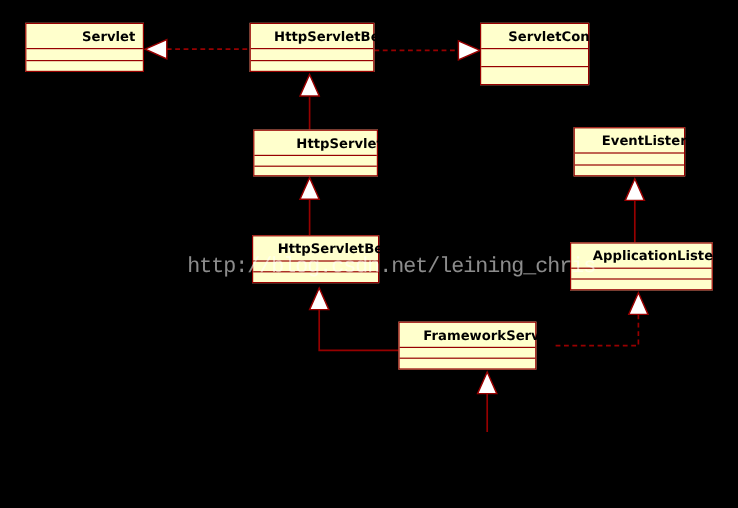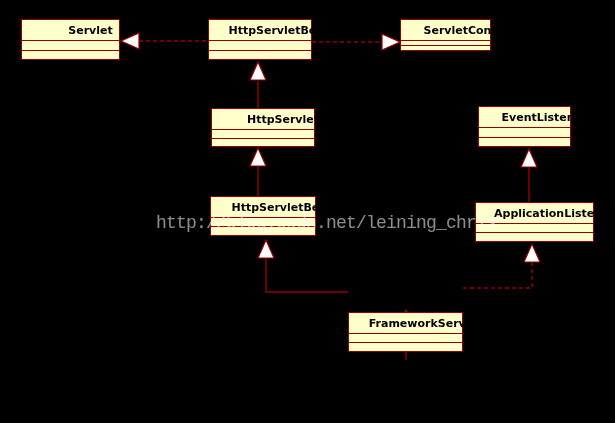--- a/index.html
+++ b/index.html
@@ -66,21 +66,21 @@
   <div class="uml-class" style="left: 21px; top: 19px; width: 99px; height: 41px;">
       <div class="uml-title">Servlet</div>
       <div class="uml-compartment"></div>
       <div class="uml-compartment"></div>
     </div>
     <div class="uml-class" style="left: 208px; top: 19px; width: 104px; height: 41px;">
       <div class="uml-title">HttpServletBean</div>
       <div class="uml-compartment"></div>
       <div class="uml-compartment"></div>
     </div>
-    <div class="uml-class" style="left: 400px; top: 19px; width: 91px; height: 32px;">
+    <div class="uml-class" style="left: 400px; top: 19px; width: 91px; height: 52px;">
       <div class="uml-title">ServletConfig</div>
       <div class="uml-compartment"></div>
       <div class="uml-compartment"></div>
     </div>
     <div class="uml-class" style="left: 478px; top: 106px; width: 93px; height: 41px;">
       <div class="uml-title">EventListener</div>
       <div class="uml-compartment"></div>
       <div class="uml-compartment"></div>
     </div>
     <div class="uml-class" style="left: 211px; top: 108px; width: 104px; height: 39px;">
@@ -91,19 +91,19 @@
     <div class="uml-class" style="left: 210px; top: 196px; width: 106px; height: 40px; text-align: right;">
       <div class="uml-title">HttpServletBean</div>
       <div class="uml-compartment"></div>
       <div class="uml-compartment"></div>
     </div>
     <div class="uml-class" style="left: 475px; top: 202px; width: 119px; height: 40px; text-align: center;">
       <div class="uml-title">ApplicationListener</div>
       <div class="uml-compartment"></div>
       <div class="uml-compartment"></div>
     </div>
-    <div class="uml-class" style="left: 348px; top: 268px; width: 115px; height: 40px; margin-top: 44px;">
+    <div class="uml-class" style="left: 332px; top: 268px; width: 115px; height: 40px;">
       <div class="uml-title">FrameworkServlet</div>
       <div class="uml-compartment"></div>
       <div class="uml-compartment"></div>
     </div>
     <div id="watermark">http://blog.csdn.net/leining_chris</div>
 </div>
 
 </body></html>

